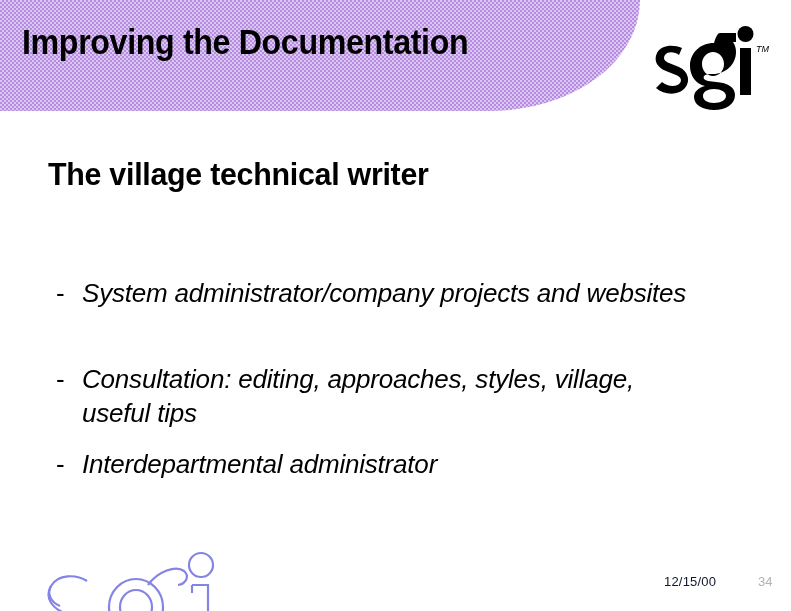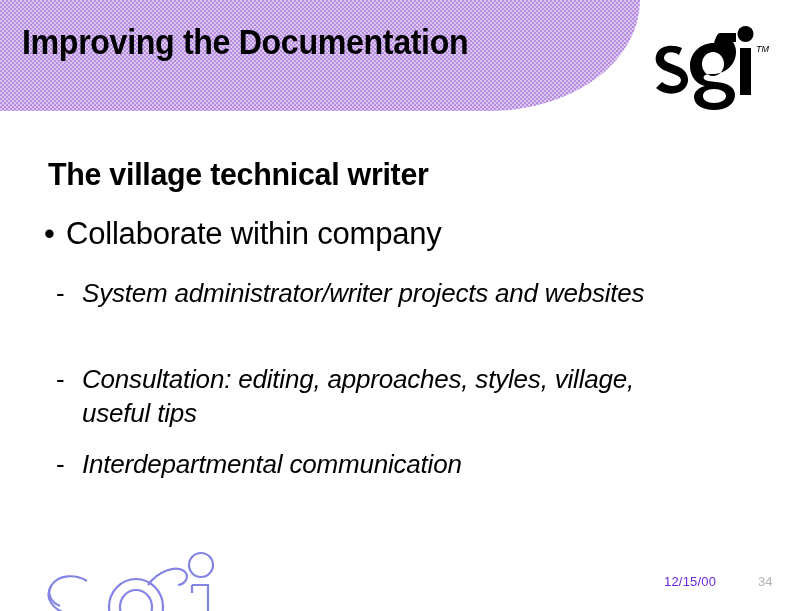--- a/index.html
+++ b/index.html
@@ -118,21 +118,21 @@
   #sub-0 { top: 165px; }
   #sub-1 { top: 251px; }
   #sub-2 { top: 336px; }
 
   
   #footer-date {
     position: absolute;
     left: 664px;
     top: 574px;
     font-size: 13px;
-    color: #6d28d9;
+    color: #0f172a;
     letter-spacing: 0.2px;
   }
   #footer-page {
     position: absolute;
     left: 758px;
     top: 574px;
     font-size: 13px;
     color: #b3b3b3;
   }
 
@@ -168,37 +168,34 @@
         <circle cx="93.5" cy="12" r="8"></circle>
       </g>
       <text x="104" y="30" font-family="Liberation Sans, sans-serif" font-size="9" fill="#000000">TM</text>
     </svg>
   </div>
 
   <div id="slide-body">
 
     <div class="heading-line">The village technical writer</div>
 
-    <div class="level1">
-      <span class="bullet-dot">•</span><span>Collaborate within company</span>
-    </div>
 
     <div class="level2" id="sub-0">
       <span class="dash">-</span>
-      <span class="l2text">System administrator/writer projects and websites</span>
+      <span class="l2text">System administrator/company projects and websites</span>
     </div>
 
     <div class="level2" id="sub-1">
       <span class="dash">-</span>
       <span class="l2text">Consultation: editing, approaches, styles, village, useful tips</span>
     </div>
 
     <div class="level2" id="sub-2">
       <span class="dash">-</span>
-      <span class="l2text">Interdepartmental communication</span>
+      <span class="l2text">Interdepartmental administrator</span>
     </div>
 
   </div>
 
   <div id="watermark-logo">
     <svg width="200" height="90" viewBox="0 0 200 90" xmlns="http://www.w3.org/2000/svg">
       <g fill="none" stroke="#8484e6" stroke-width="2.2">
 
         <path d="M71,36 C60,29 42,29 35,41 C28,53 37,64 49,68 L64,74 C71,77 72,82 69,86 C64,93 50,93 41,86"></path>
         <path d="M35,41 C31,48 34,57 44,61"></path>

